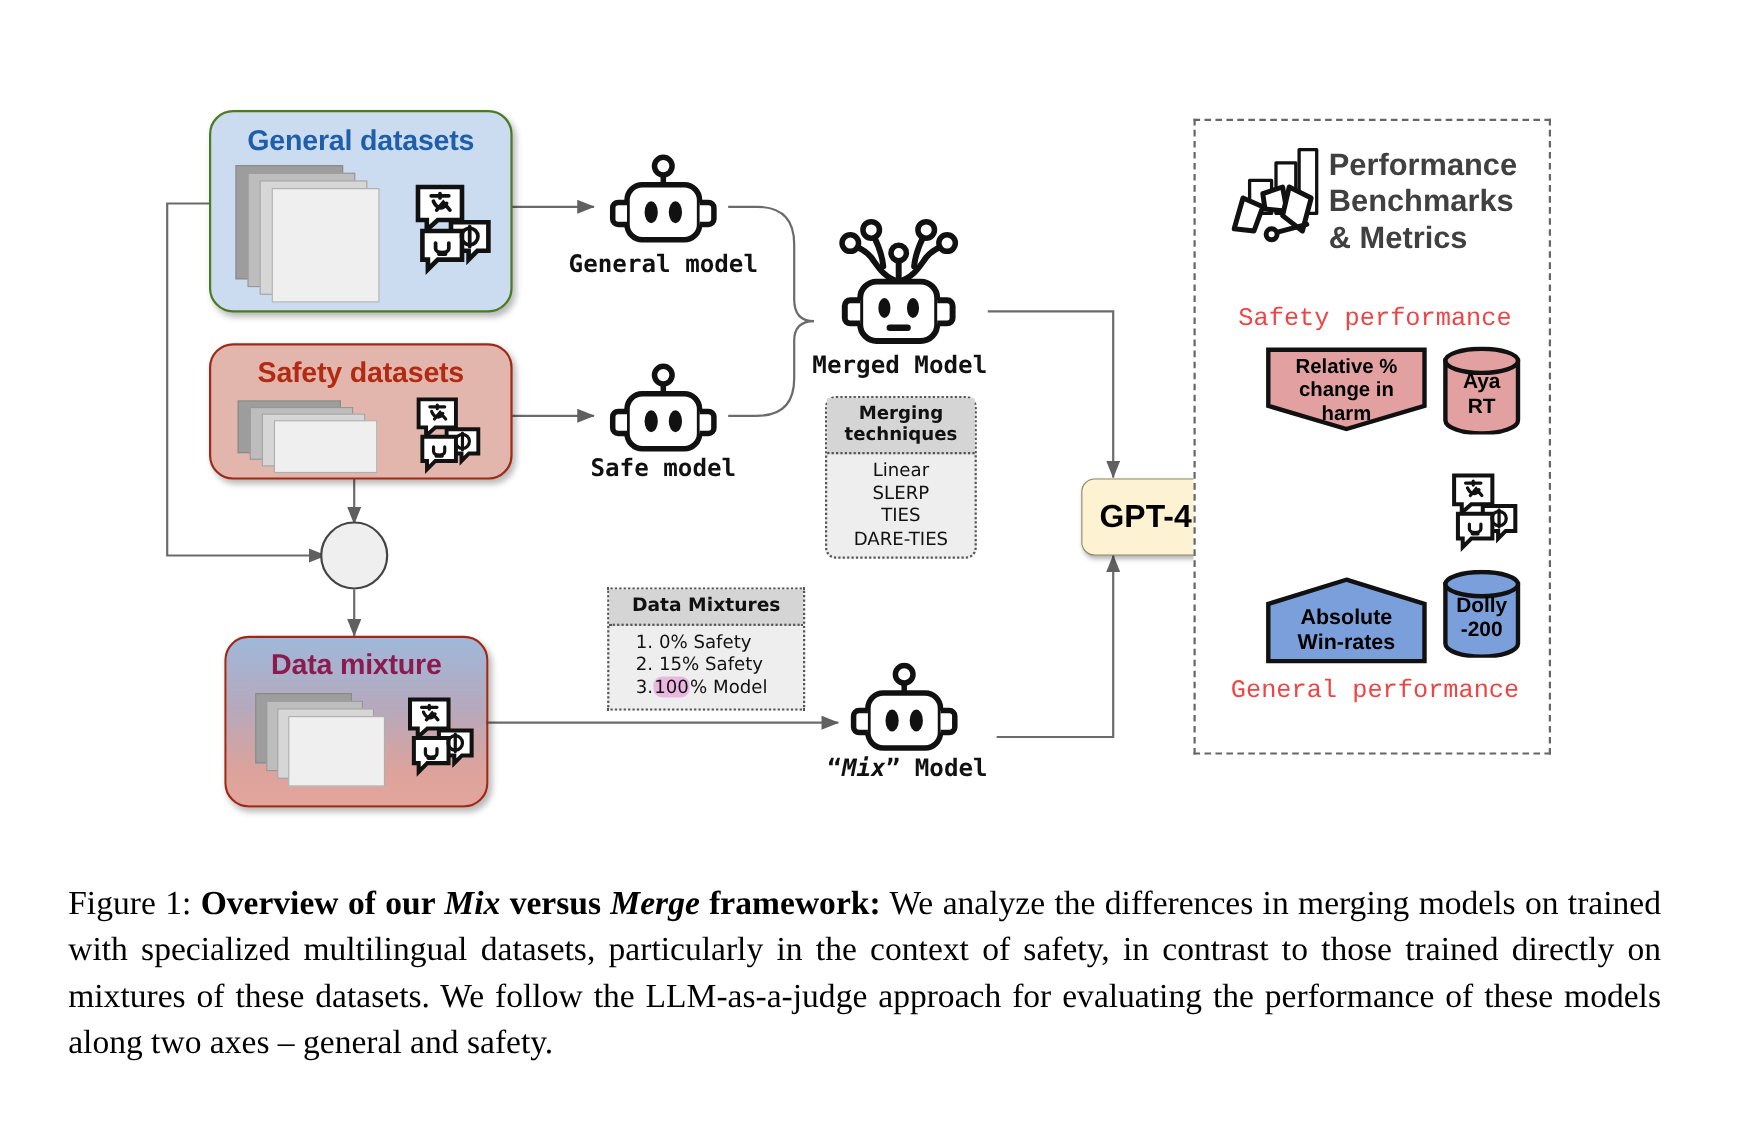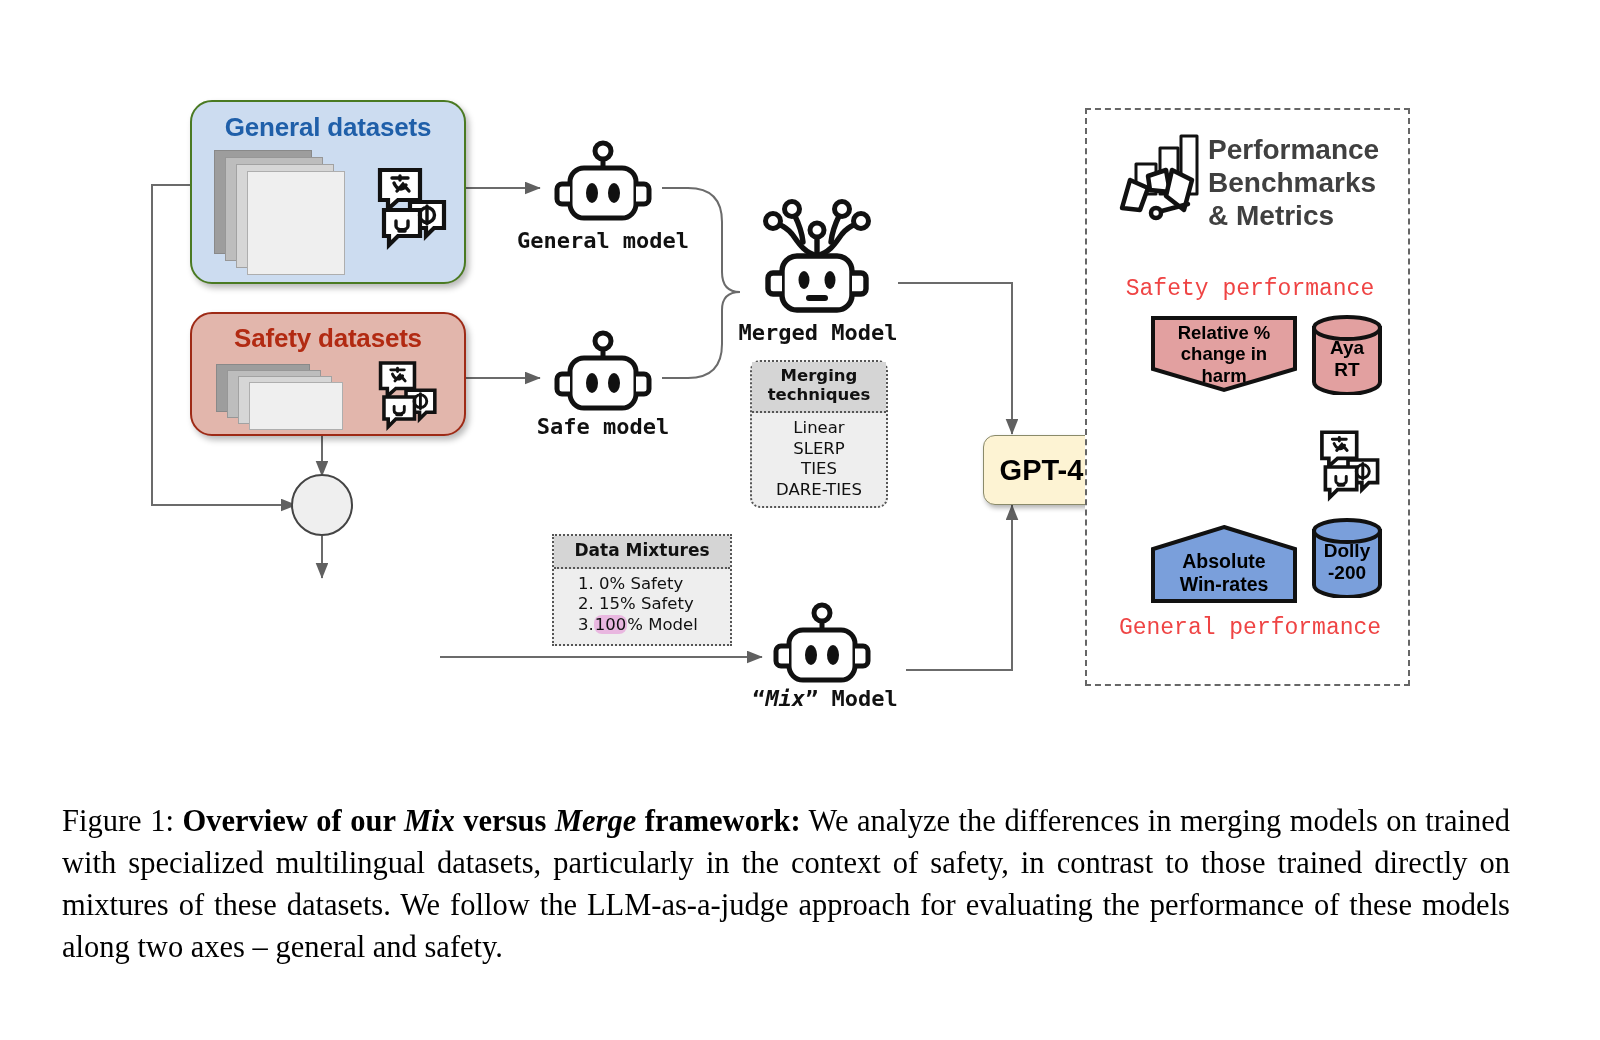--- a/index.html
+++ b/index.html
@@ -234,20 +234,45 @@
         <path d="M26,57 v5 c0,5 12,5 12,0 v-5"></path>
         <path d="M29,67 h6"></path>
       </g>
     </svg>
   </div>
 
   <svg class="abs" style="left:290px; top:473px; width:64px; height:64px;" viewBox="0 0 64 64">
     <circle cx="32" cy="32" r="30" fill="#efefef" stroke="#444" stroke-width="2"></circle>
   </svg>
 
+  <div class="ds-card" style="left:204px; top:578px; width:236px; height:152px;
+              background:linear-gradient(180deg,#9fb8d9 0%,#b6a9bd 42%,#dba39c 78%,#e3a59c 100%);
+              border:2px solid #9e2a16;">
+    <div class="ds-title" style="top:9px; font-size:26px; color:#8b1a4e;">Data mixture</div>
+    <div class="paper-stack" style="left:26px; top:50px; width:136px; height:92px;">
+      <div class="paper" style="left:0;   top:0;   width:86px; height:62px; background:#9d9d9d;"></div>
+      <div class="paper" style="left:10px; top:7px; width:86px; height:62px; background:#bdbdbd;"></div>
+      <div class="paper" style="left:20px; top:14px; width:86px; height:62px; background:#d6d6d6;"></div>
+      <div class="paper" style="left:30px; top:21px; width:86px; height:62px; background:#efefef;"></div>
+    </div>
+    <svg class="abs" style="left:158px; top:50px; width:70px; height:82px;" viewBox="0 0 80 92">
+      <g fill="none" stroke="#111" stroke-width="4.2" stroke-linejoin="miter">
+        <path d="M10,6 h40 v30 h-22 l-10,9 v-9 h-8 z" fill="#fff"></path>
+        <path d="M40,38 h34 v26 h-10 l-8,8 v-8 h-16 z" fill="#fff"></path>
+        <path d="M14,46 h36 v26 h-22 l-9,9 v-9 h-5 z" fill="#fff"></path>
+      </g>
+      <g fill="none" stroke="#111" stroke-width="3.4" stroke-linecap="round">
+        <path d="M22,14 h16 M30,12 v4 M24,19 c3,7 9,8 12,2 M27,27 l6,-7 l6,7"></path>
+        <circle cx="57" cy="51" r="7.5"></circle>
+        <path d="M57,42 v18"></path>
+        <path d="M26,57 v5 c0,5 12,5 12,0 v-5"></path>
+        <path d="M29,67 h6"></path>
+      </g>
+    </svg>
+  </div>
 
   <svg class="abs" style="left:553px; top:140px; width:100px; height:86px;" viewBox="0 0 100 86">
     <g stroke="#111" stroke-width="5" fill="#fff" stroke-linejoin="round">
       <circle cx="50" cy="11" r="8" fill="#fff"></circle>
       <path d="M50,19 v9"></path>
       <rect x="17" y="28" width="66" height="50" rx="14"></rect>
       <path d="M17,44 h-8 a5,5 0 0 0 -5,5 v10 a5,5 0 0 0 5,5 h8"></path>
       <path d="M83,44 h8 a5,5 0 0 1 5,5 v10 a5,5 0 0 1 -5,5 h-8"></path>
     </g>
     <ellipse cx="39" cy="53" rx="6" ry="10" fill="#111"></ellipse>

